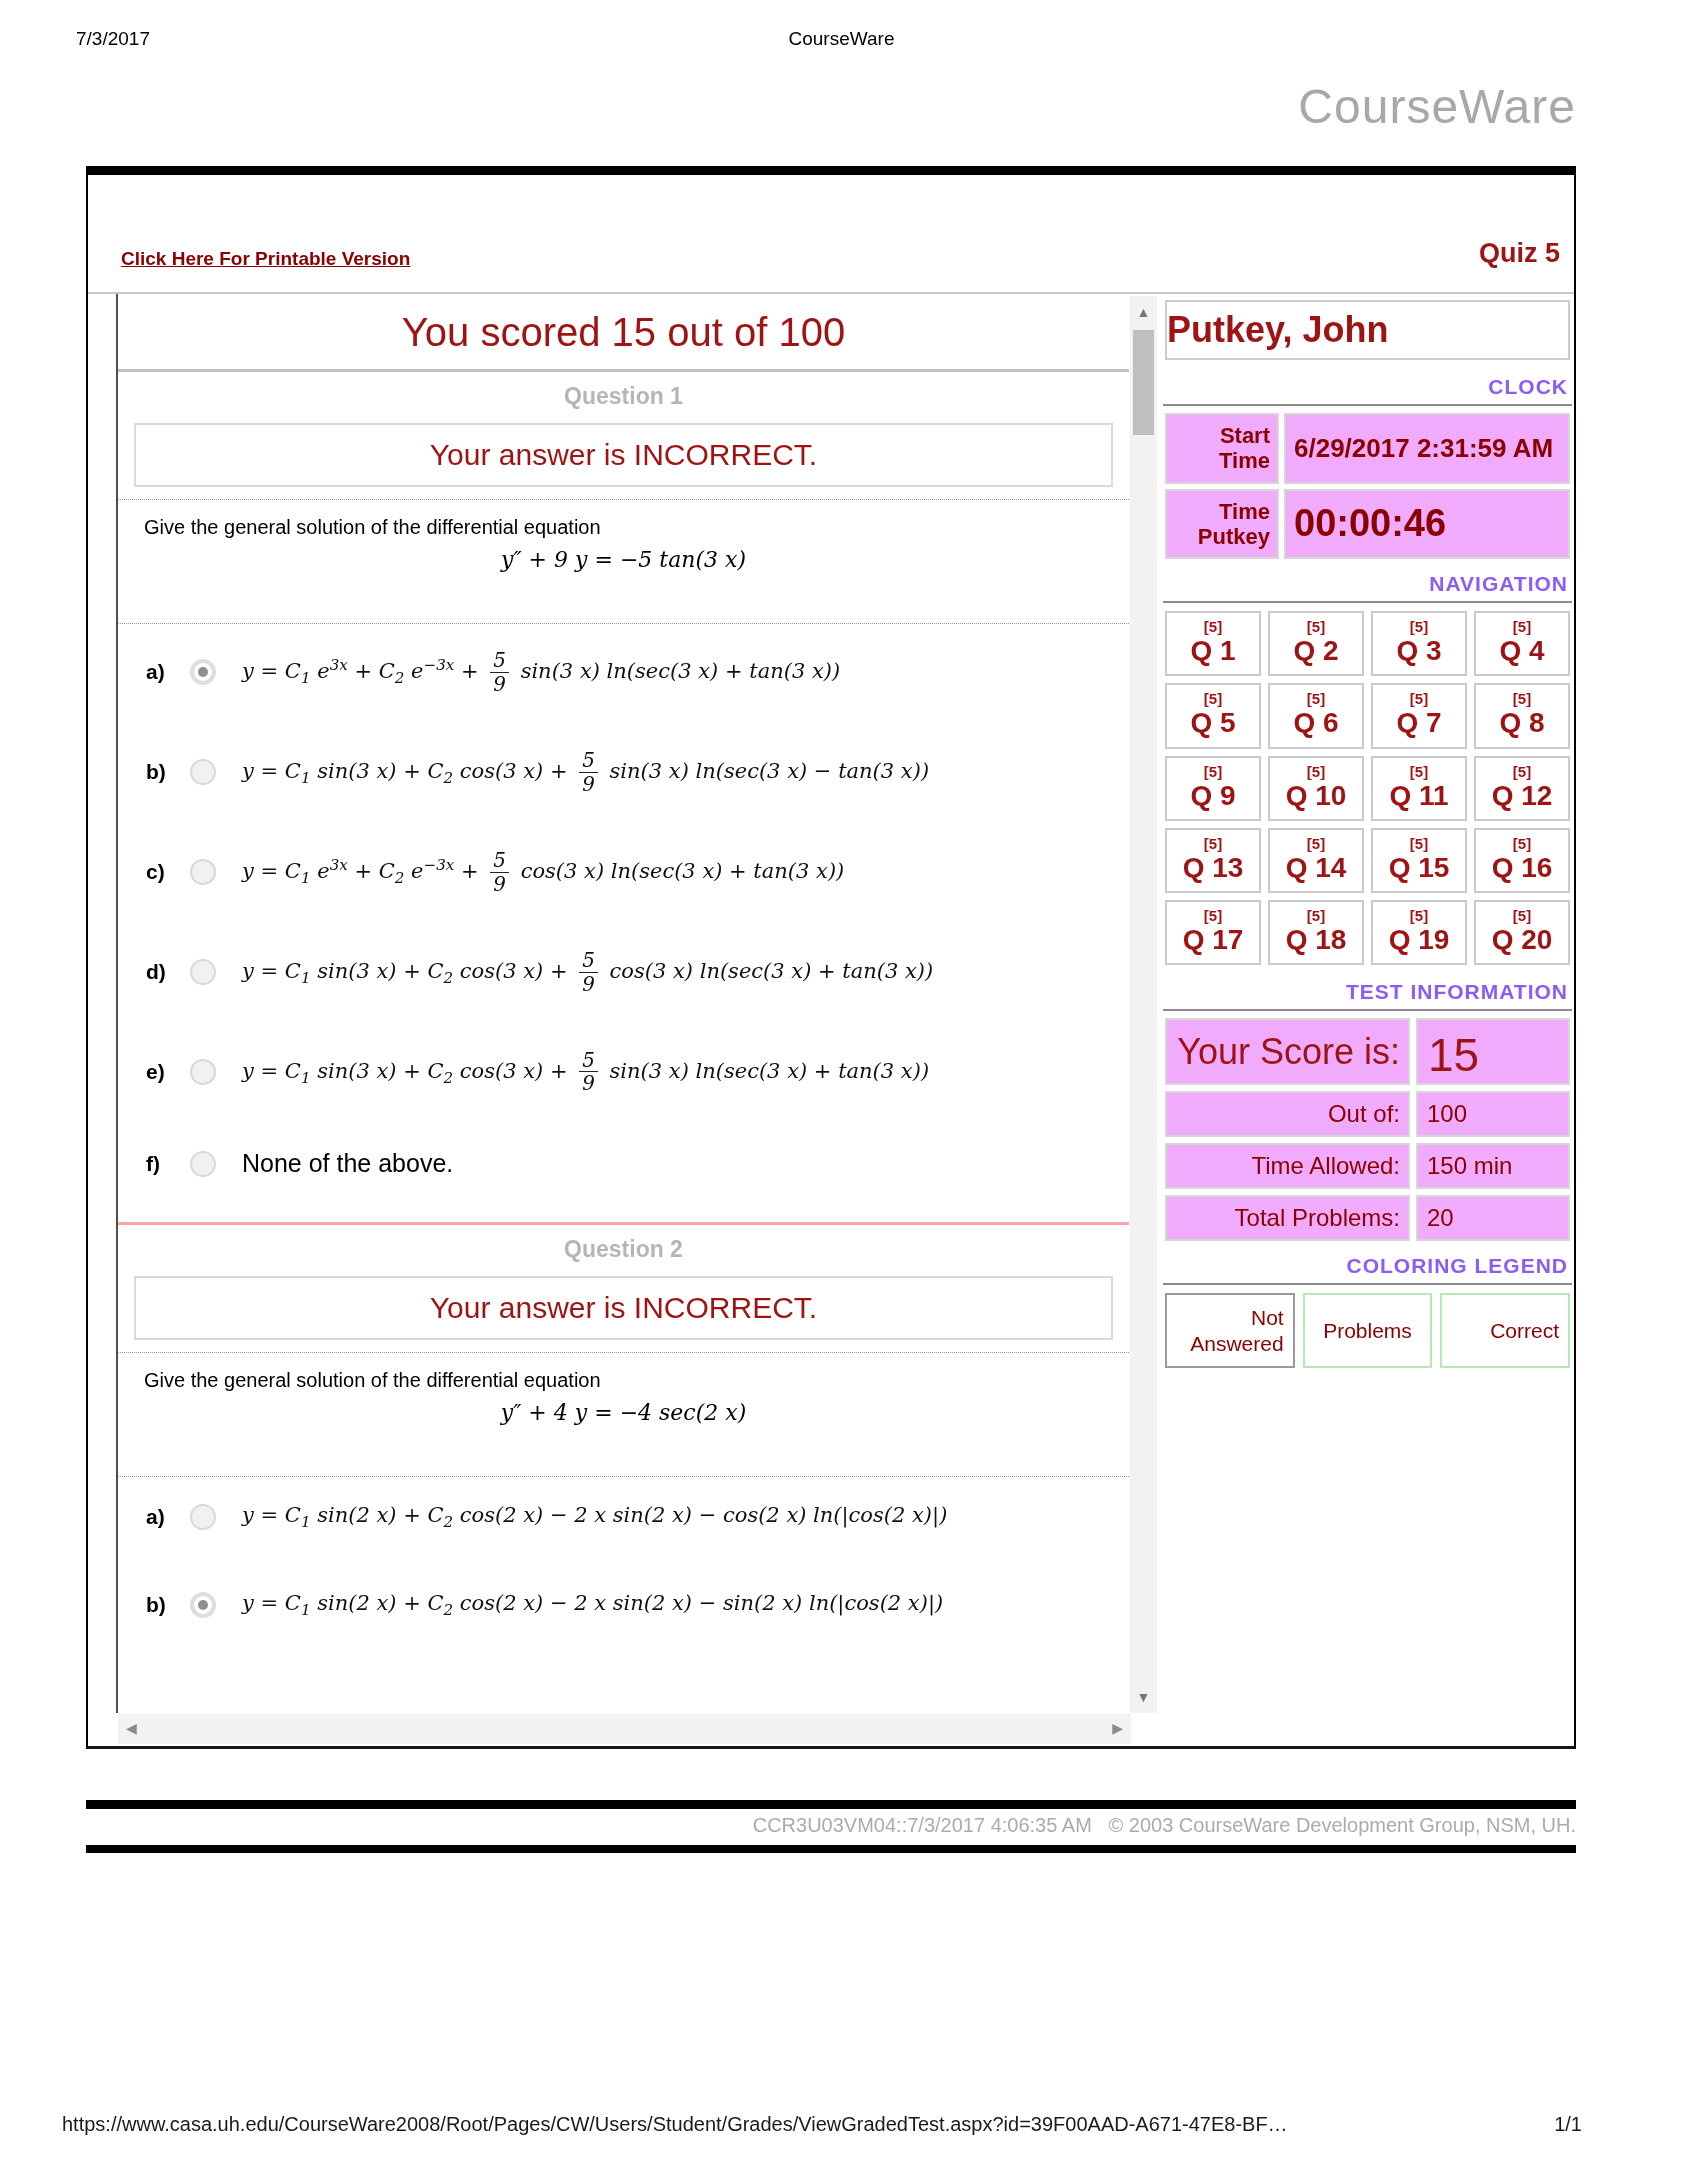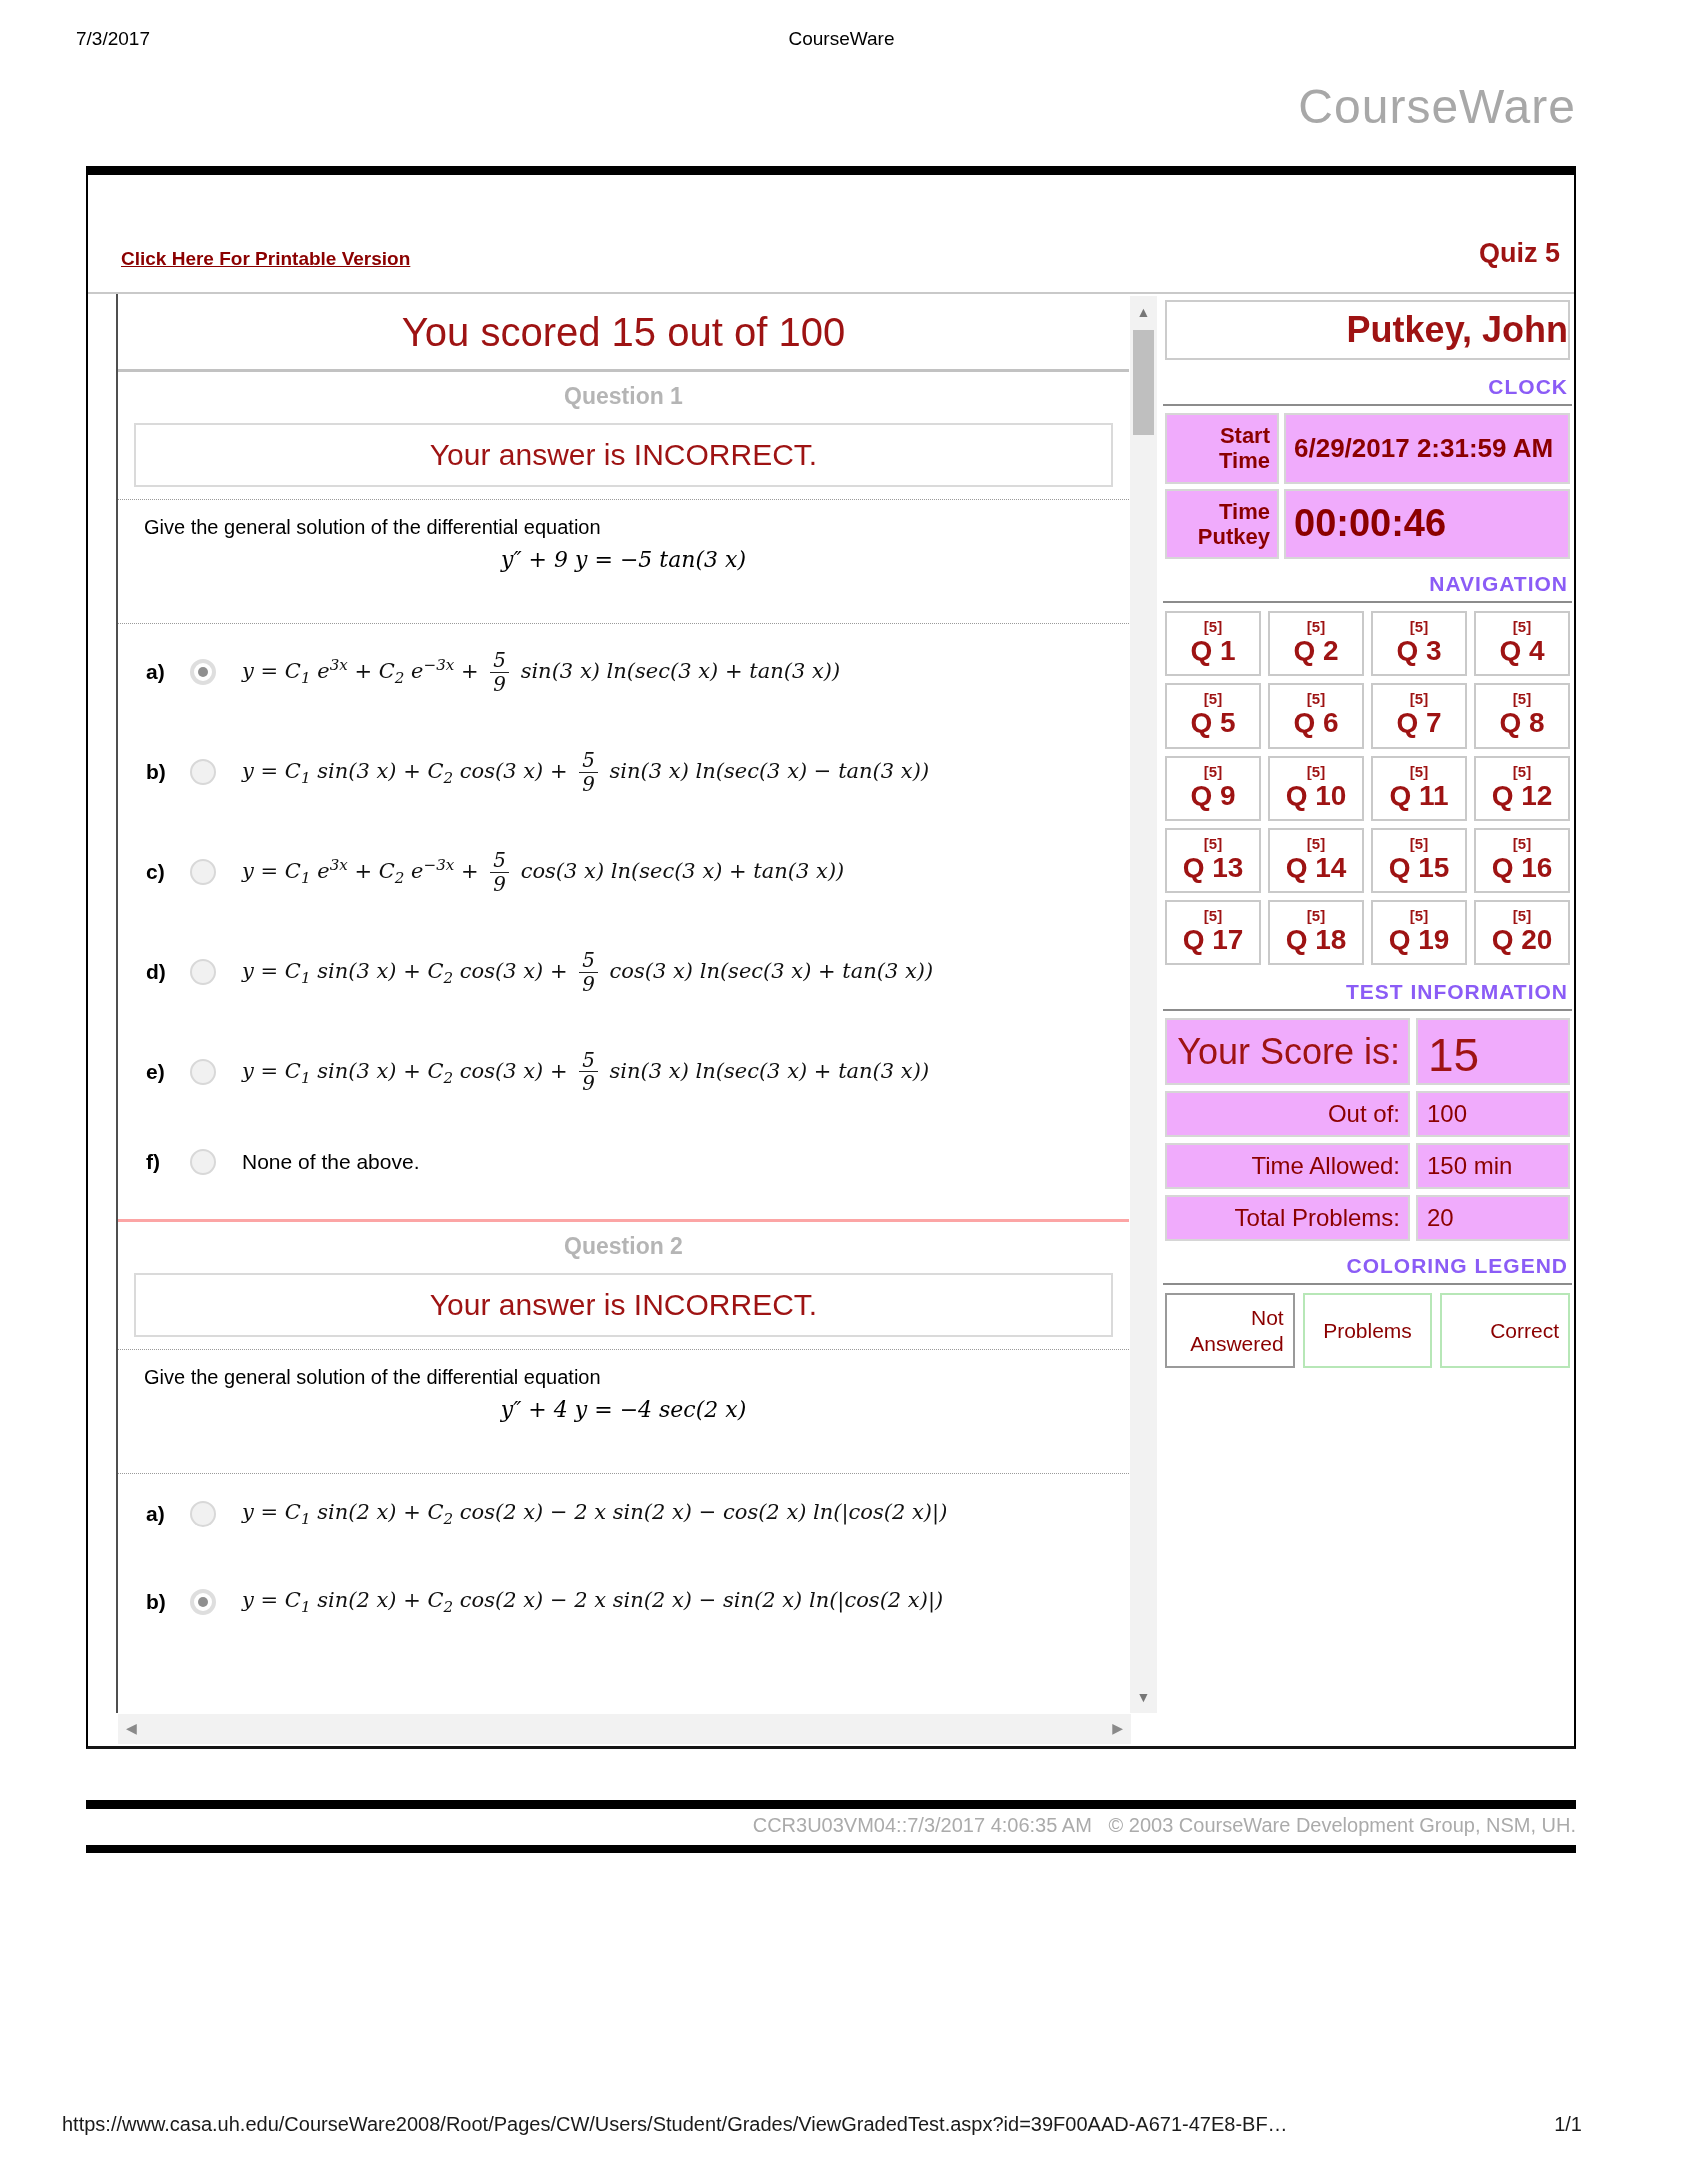--- a/index.html
+++ b/index.html
@@ -33,42 +33,42 @@
   .equation{text-align:center;font-family:"DejaVu Serif",serif;font-style:italic;font-size:22px;margin-top:8px;}
   .opts{padding:26px 0;}
   .opt{display:flex;align-items:center;margin:0 0 55px 28px;}
   .q2 .opt{margin-bottom:59px;}
   .opt:last-child{margin-bottom:18px;}
   .opt-label{font-weight:bold;font-size:21px;width:44px;flex:none;}
   .radio{width:22px;height:22px;border-radius:50%;background:#f1f1f1;border:2px solid #d8d8d8;flex:none;position:relative;cursor:pointer;}
   .radio.on{background:#fff;border:4px solid #dedede;width:18px;height:18px;}
   .radio.on::after{content:"";position:absolute;left:4px;top:4px;width:10px;height:10px;border-radius:50%;background:#8f8f8f;}
   .opt-math{margin-left:26px;font-family:"DejaVu Serif",serif;font-style:italic;font-size:21px;color:#101010;}
-  .opt-text{margin-left:26px;font-size:21px;}
+  .opt-text{margin-left:26px;font-size:25px;}
   .question.second{border-top:3px solid #fca5a5;}
   .sup{vertical-align:super;font-size:0.72em;}
   .sub{vertical-align:sub;font-size:0.72em;}
   .frac{display:inline-block;text-align:center;vertical-align:-0.65em;line-height:1.05;font-size:0.95em;margin:0 5px;}
   .frac .num{display:block;border-bottom:1px solid #222;padding:0 3px 1px;}
   .frac .den{display:block;padding-top:1px;}
 
   
   .vscroll{position:absolute;left:1042px;top:121px;width:27px;height:1417px;background:#f2f2f2;}
   .vscroll .arrow{position:absolute;left:0;width:100%;text-align:center;color:#777;font-size:14px;cursor:pointer;}
   .vscroll .up{top:8px;}
   .vscroll .down{bottom:8px;}
   .vthumb{position:absolute;left:3px;right:3px;top:34px;height:105px;background:#bfbfbf;cursor:pointer;}
   .hscroll{position:absolute;left:30px;top:1539px;width:1013px;height:30px;background:#f2f2f2;}
   .hscroll .arrow{position:absolute;top:6px;color:#8a8a8a;font-size:14px;cursor:pointer;}
   .hscroll .left{left:8px;}
   .hscroll .right{right:8px;}
 
   
   .sidebar{position:absolute;left:1075px;top:125px;width:409px;}
-  .name-box{margin:0 2px 6px;border:2px solid #ccc;padding:7px 0;text-align:right;font-size:36px;font-weight:bold;color:#9e1313;}
+  .name-box{margin:0 2px 6px;border:2px solid #ccc;padding:7px 0;text-align:left;font-size:36px;font-weight:bold;color:#9e1313;}
   .sec-head{text-align:right;font-size:21px;font-weight:bold;color:#8b5cf6;padding:9px 4px 5px;border-bottom:2px solid #8c8c8c;margin:0 0 7px;letter-spacing:1px;}
   .clock-grid{display:grid;grid-template-columns:114px 1fr;gap:5px;margin:0 2px 4px;}
   .cell{border:2px solid #d6d6d6;box-sizing:border-box;background:#f0abfc;}
   .clock-label{color:#8b0000;font-weight:bold;font-size:22px;text-align:right;padding:8px 7px;line-height:1.15;display:flex;flex-direction:column;justify-content:center;}
   .clock-v1{color:#8b0000;font-weight:bold;font-size:26px;padding:6px 8px;display:flex;align-items:center;}
   .clock-v2{color:#8b0000;font-weight:bold;font-size:38px;padding:4px 8px;display:flex;align-items:center;}
   .nav-grid{display:grid;grid-template-columns:repeat(4,1fr);gap:7px;margin:8px 2px 6px;}
   .nav-cell{border:2px solid #c9c9c9;text-align:center;padding:5px 0 7px;cursor:pointer;background:#fff;}
   .nav-pts{font-size:15px;font-weight:bold;color:#9e1313;}
   .nav-q{font-size:28px;font-weight:bold;color:#9e1313;line-height:1.15;}

